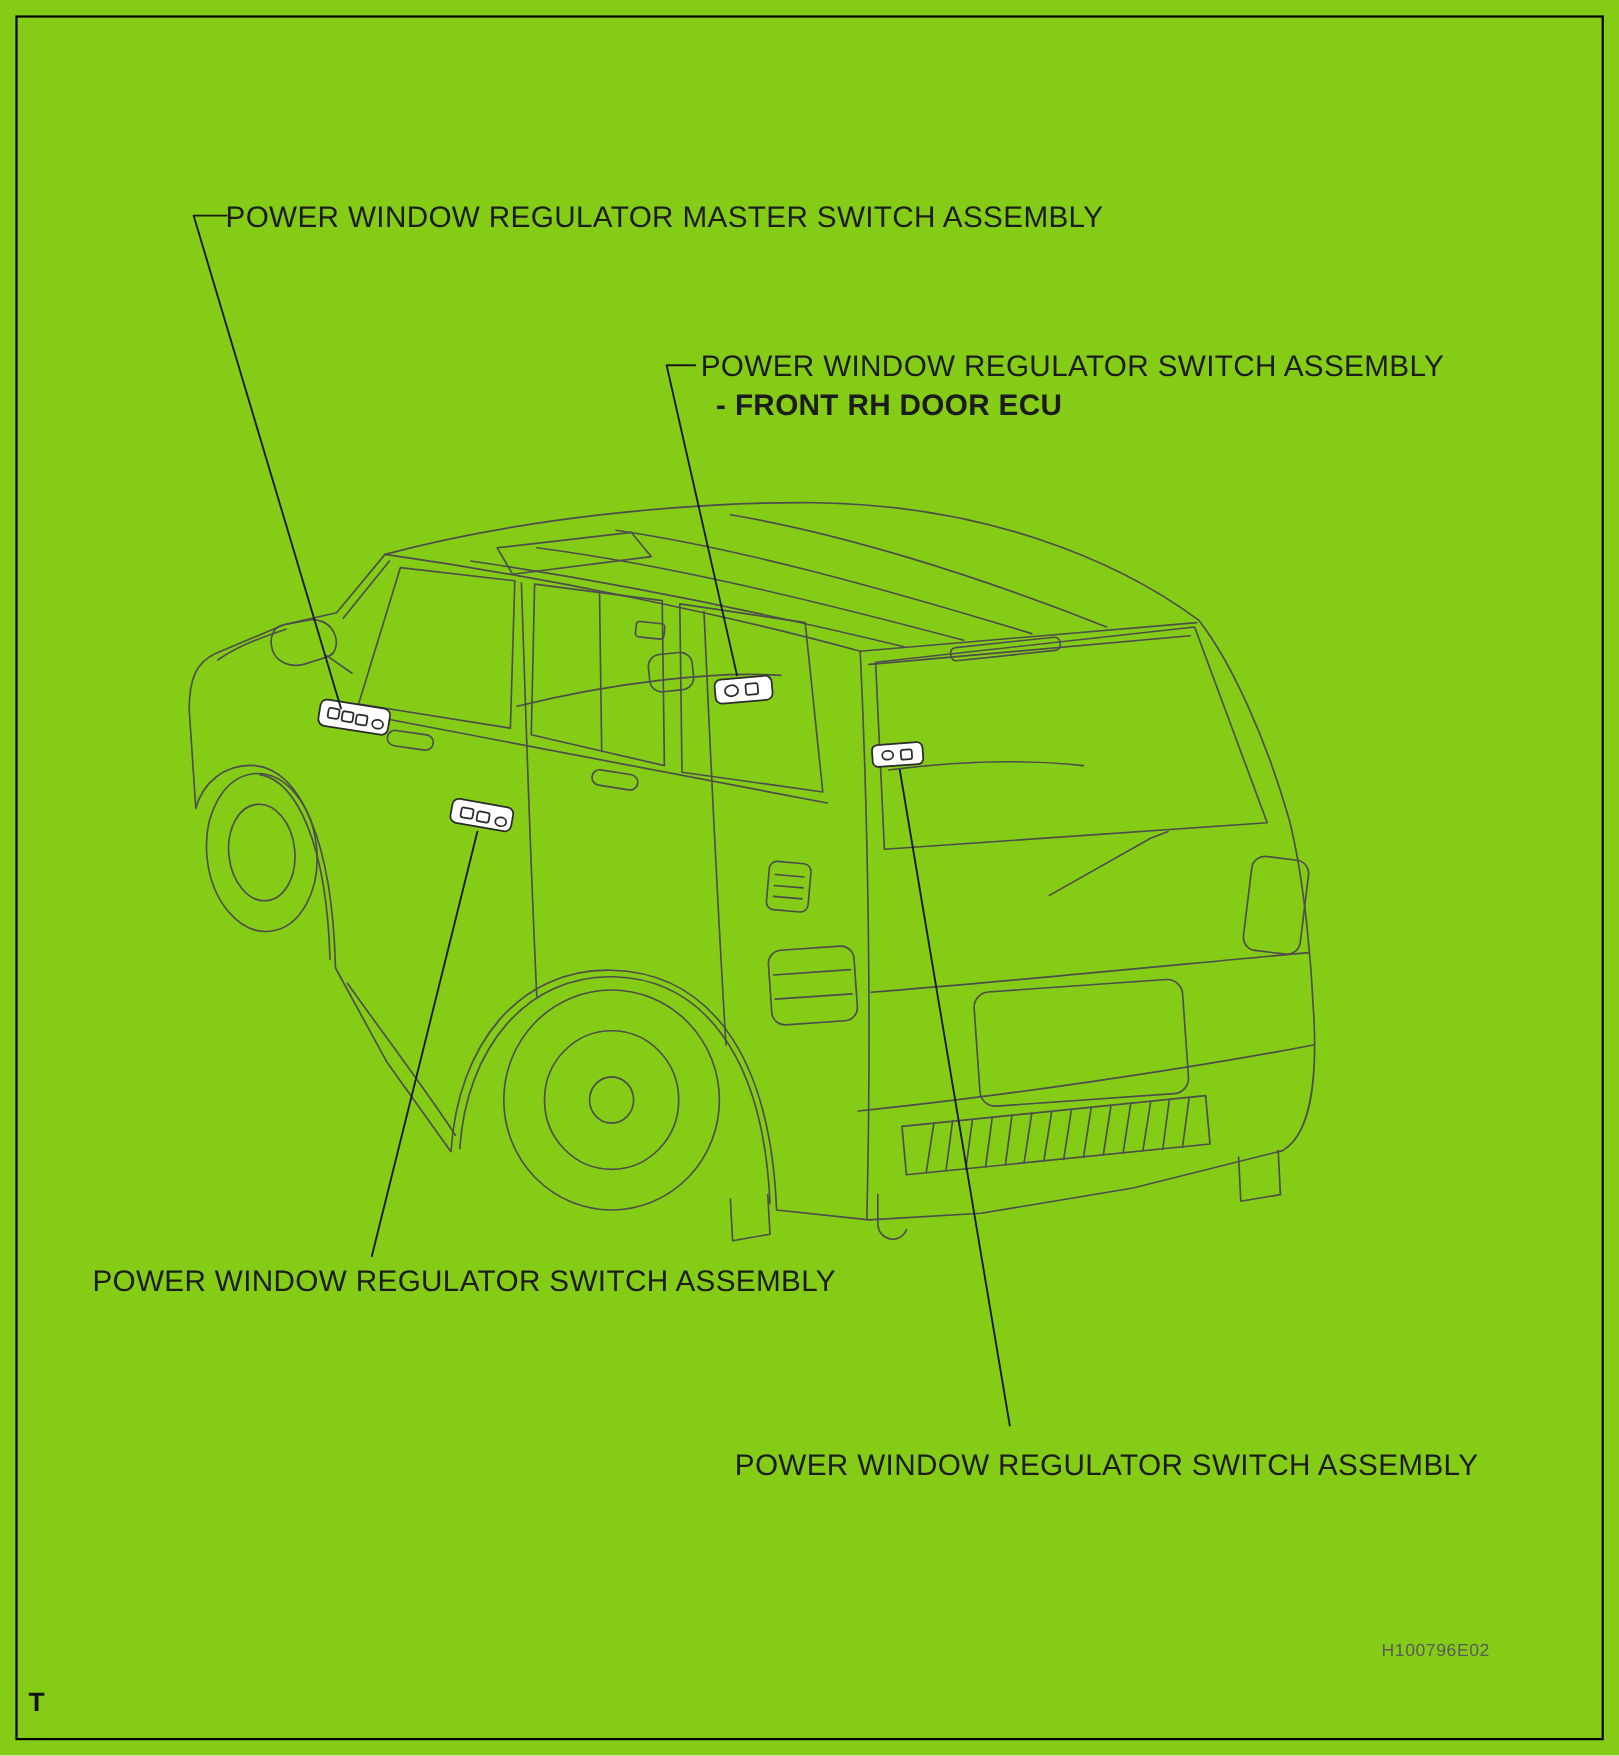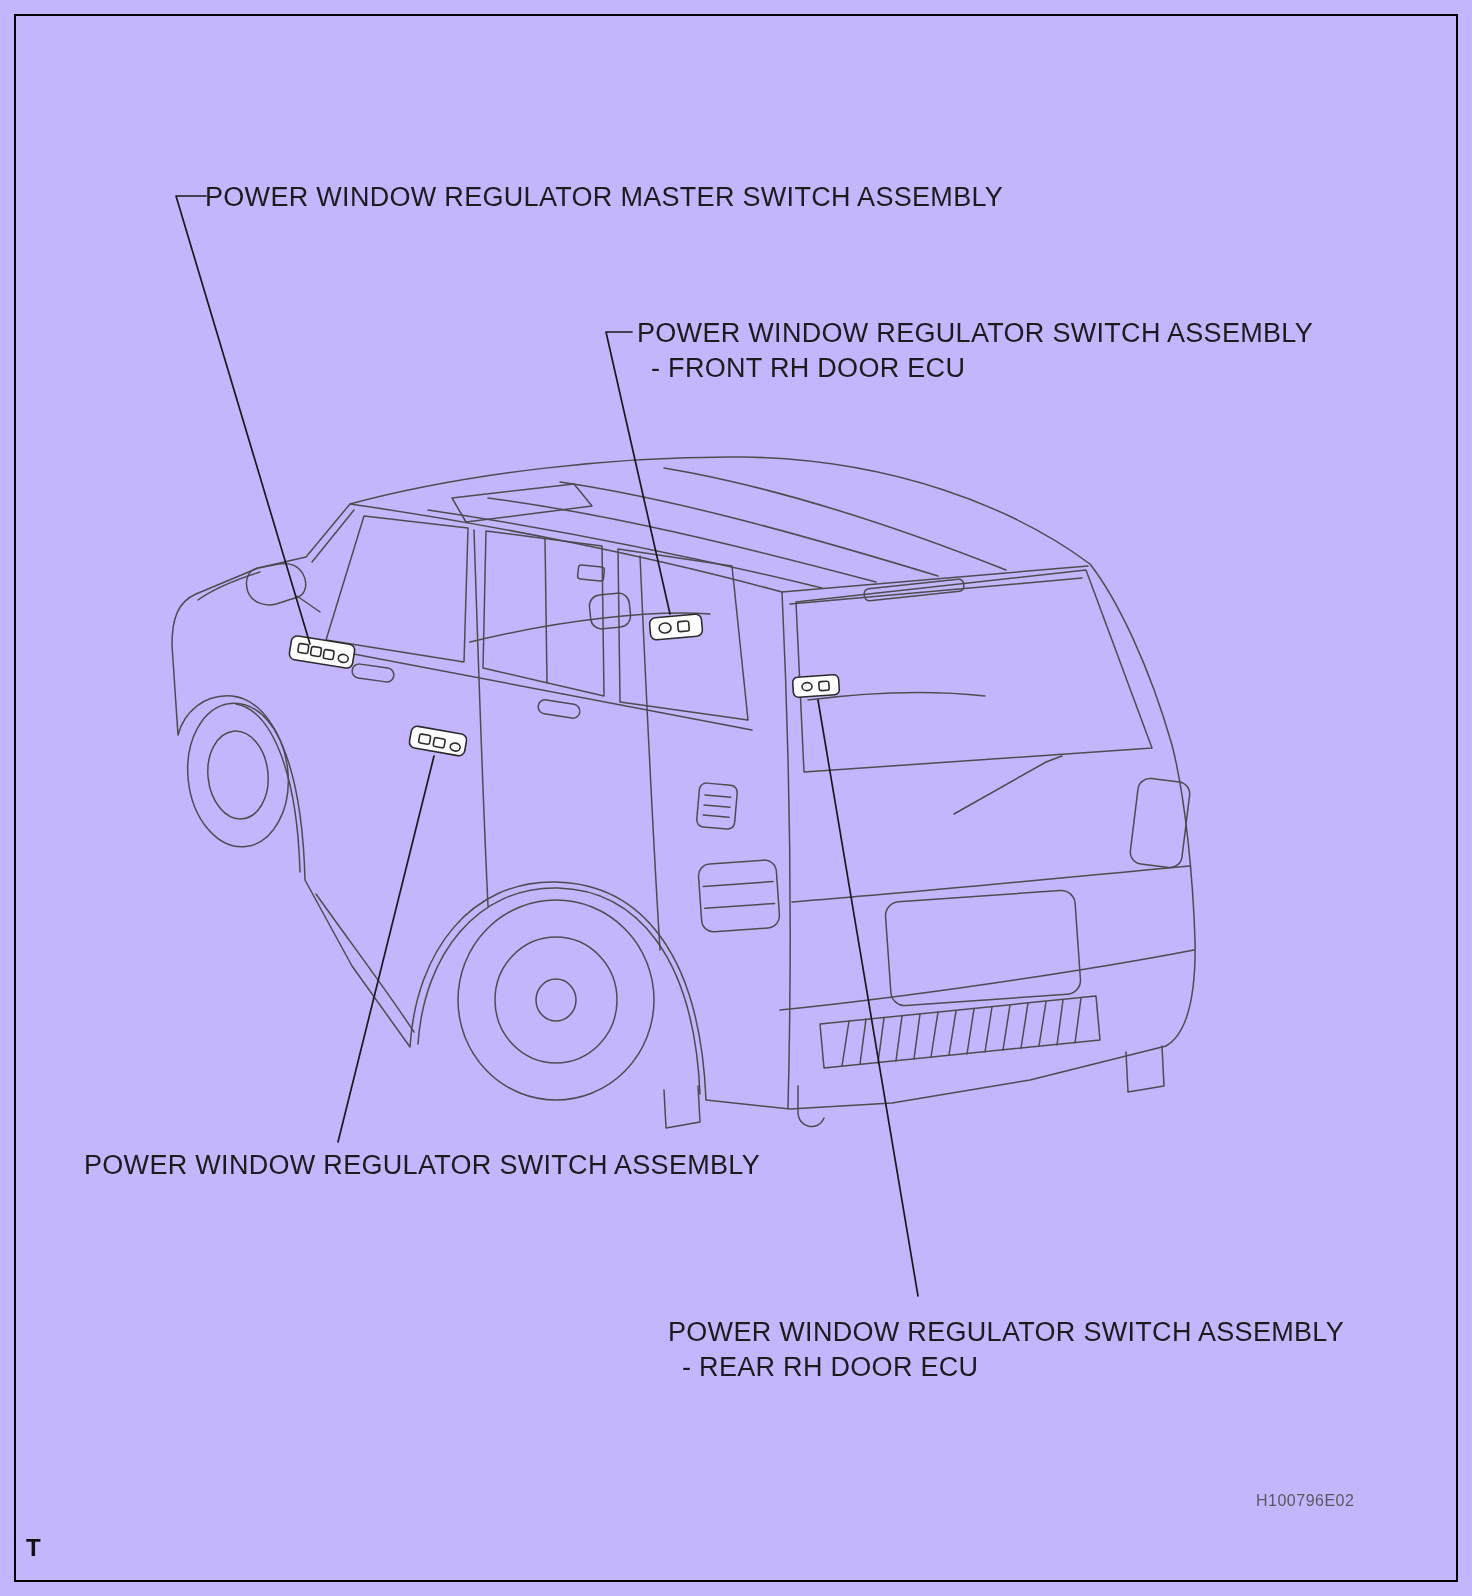--- a/index.html
+++ b/index.html
@@ -5,21 +5,21 @@
   html, body {
     margin: 0;
     padding: 0;
     background: #ffffff;
     font-family: "Liberation Sans", sans-serif;
   }
   .page {
     position: relative;
     width: 1472px;
     height: 1596px;
-    background: #c4b5fd;
+    background: #84cc16;
     overflow: hidden;
   }
   .frame {
     position: absolute;
     left: 14px;
     top: 14px;
     right: 14px;
     bottom: 14px;
     border: 2px solid #000000;
     pointer-events: none;
@@ -34,20 +34,21 @@
   .callout {
     position: absolute;
     color: #1c1c1c;
     font-size: 27px;
     line-height: 35px;
     letter-spacing: 0.3px;
     white-space: nowrap;
   }
   .callout .line2 {
     padding-left: 14px;
+    font-weight: bold;
   }
   .corner-mark {
     position: absolute;
     left: 26px;
     top: 1534px;
     font-size: 24px;
     font-weight: bold;
     color: #111111;
   }
   .figure-code {
@@ -194,19 +195,18 @@
     <div class="line1">POWER WINDOW REGULATOR SWITCH ASSEMBLY</div>
     <div class="line2">- FRONT RH DOOR ECU</div>
   </div>
 
   <div class="callout" style="left:84px; top:1148px;">
     <div class="line1">POWER WINDOW REGULATOR SWITCH ASSEMBLY</div>
   </div>
 
   <div class="callout" style="left:668px; top:1315px;">
     <div class="line1">POWER WINDOW REGULATOR SWITCH ASSEMBLY</div>
-    <div class="line2">- REAR RH DOOR ECU</div>
   </div>
 
   <div class="corner-mark">T</div>
   <div class="figure-code">H100796E02</div>
 
 </div>
 
 </body></html>

